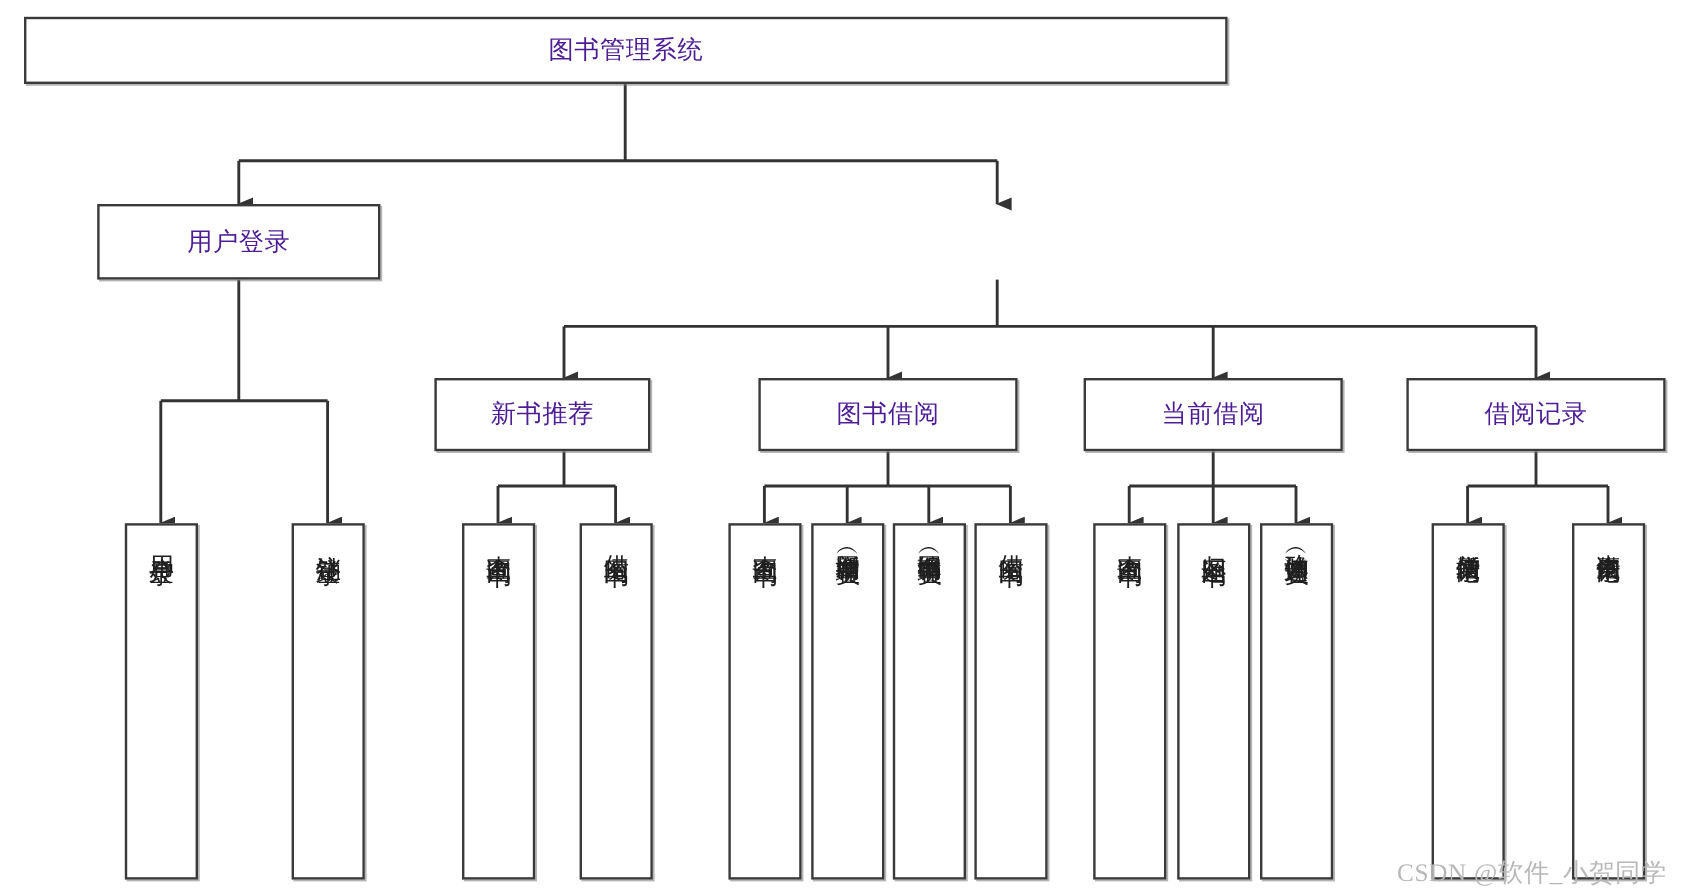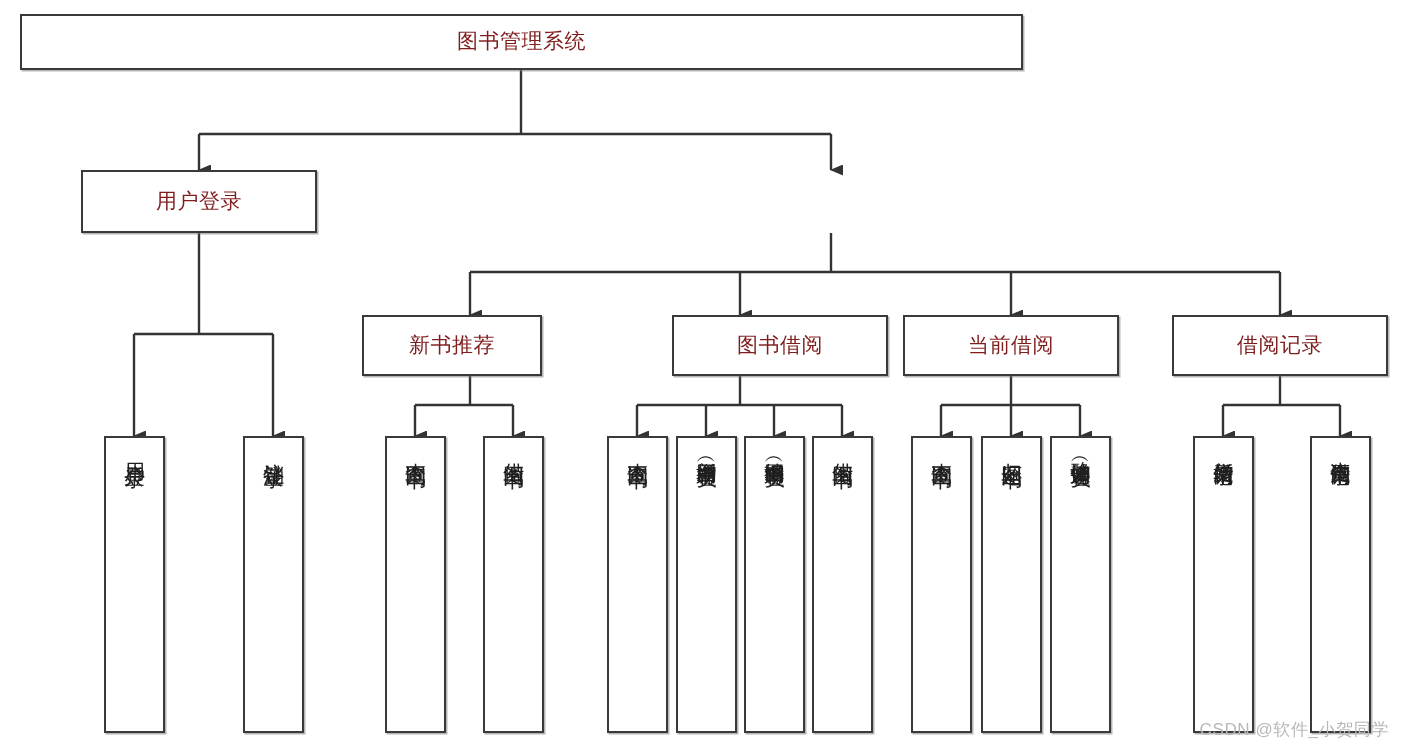--- a/index.html
+++ b/index.html
@@ -33,21 +33,21 @@
     background: #ffffff;
     border: 2px solid #3a3a3a;
     box-shadow: 1.5px 1.5px 0 rgba(120,120,120,0.55);
     display: flex;
     align-items: center;
     justify-content: center;
     z-index: 3;
   }
   .node-label-h {
     font-size: 21px;
-    color: #7f1d1d;
+    color: #4c1d95;
     letter-spacing: 0.5px;
     line-height: 1.1;
     white-space: nowrap;
     text-align: center;
   }
   .node-box.leaf {
     align-items: flex-start;
     justify-content: center;
     padding-top: 8px;
   }
@@ -62,26 +62,26 @@
     text-align: left;
   }
   .node-label-v.tall {
     font-size: 20px;
     letter-spacing: 1px;
   }
   #watermark {
     position: absolute;
     right: 16px;
     bottom: 6px;
-    font-size: 17px;
+    font-size: 21px;
     color: #b8b8b8;
     letter-spacing: 0.6px;
     z-index: 6;
     white-space: nowrap;
-    font-family: Liberation Sans, sans-serif;
+    font-family: Liberation Serif, serif;
     margin-left: 44px;
   }
 </style>
 </head>
 <body>
 
 <div id="diagram-root">
 
   <svg class="layer" viewBox="0 0 1405 747" xmlns="http://www.w3.org/2000/svg">
     <defs>
@@ -139,21 +139,21 @@
 
   <div class="node-box" style="left:81px; top:170px; width:236px; height:63px;">
     <span class="node-label-h">用户登录</span>
   </div>
 
 
   <div class="node-box" style="left:362px; top:315px; width:180px; height:61px;">
     <span class="node-label-h">新书推荐</span>
   </div>
 
-  <div class="node-box" style="left:632px; top:315px; width:216px; height:61px;margin-left:40px;">
+  <div class="node-box" style="left:632px; top:315px; width:216px; height:61px;">
     <span class="node-label-h">图书借阅</span>
   </div>
 
   <div class="node-box" style="left:1172px; top:315px; width:216px; height:61px;">
     <span class="node-label-h">借阅记录</span>
   </div>
 
   <div class="node-box" style="left:903px; top:315px; width:216px; height:61px;">
     <span class="node-label-h">当前借阅</span>
   </div>

